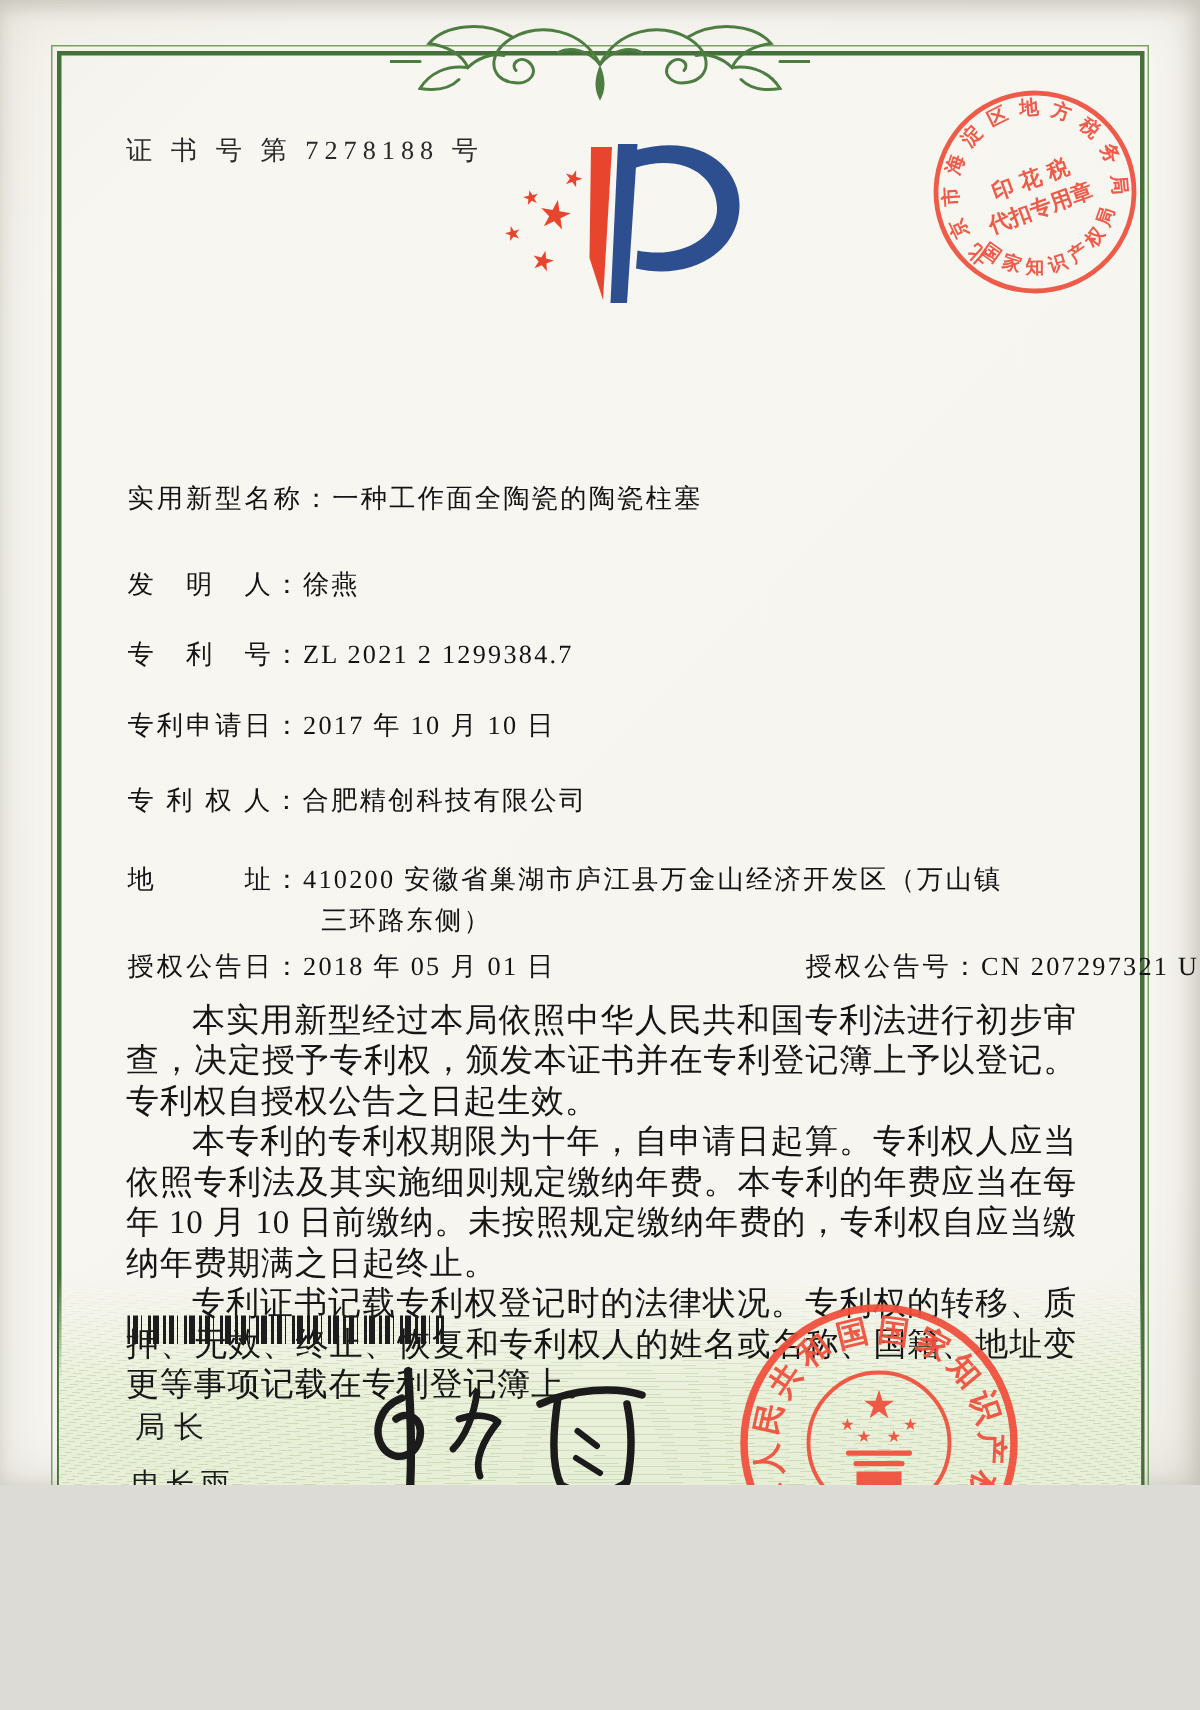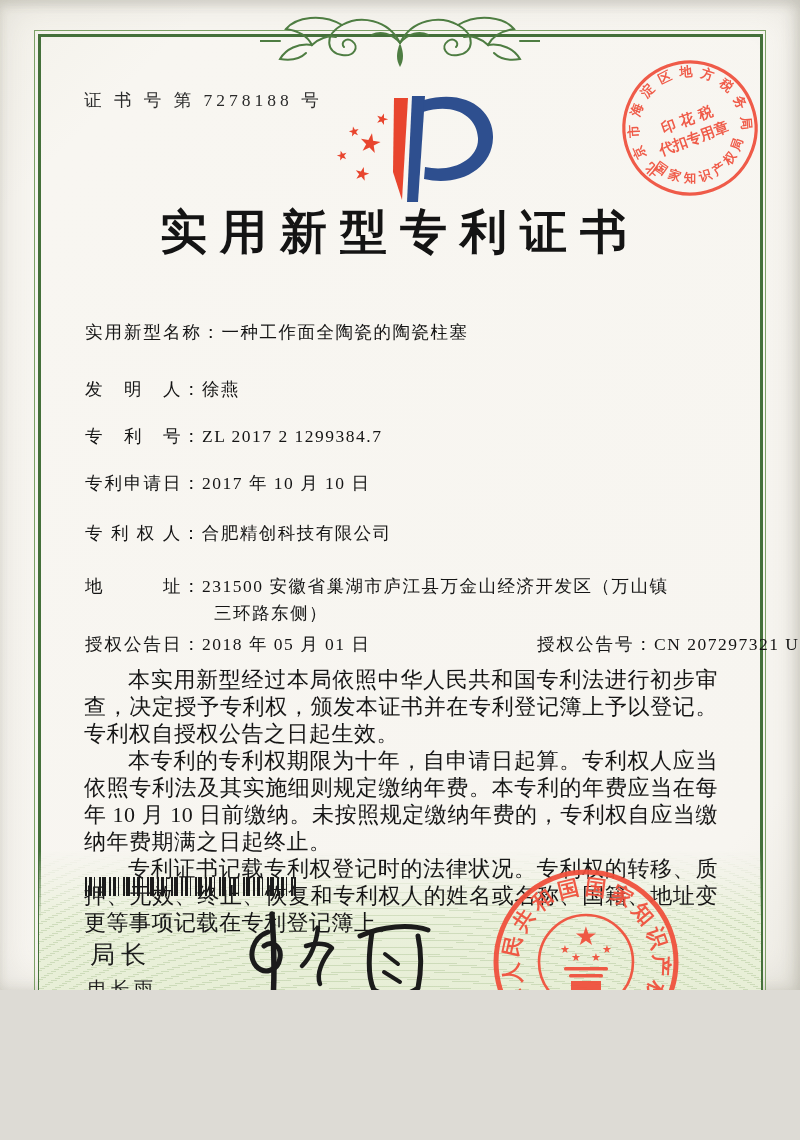--- a/index.html
+++ b/index.html
@@ -32,21 +32,21 @@
   .field .lab{ letter-spacing:2px; }
   .addr2{ position:absolute; left:214px; font-size:17.5px; letter-spacing:1.5px; color:#141414; }
   .grant-right{ position:absolute; left:452px; top:0; }
   .body-text{ position:absolute; left:84px; top:666px; width:634px; font-size:22px;
     line-height:27px; color:#161616; text-align:justify; }
   .body-text p{ text-indent:2em; letter-spacing:.5px; }
   
   .barcode{ position:absolute; left:85px; top:877px; width:211px; height:19px;
     background:repeating-linear-gradient(90deg,#1c1c1c 0 2px,rgba(0,0,0,0) 2px 4px,#1c1c1c 4px 7px,rgba(0,0,0,0) 7px 9px,#1c1c1c 9px 10px,rgba(0,0,0,0) 10px 14px,#1c1c1c 14px 16px,rgba(0,0,0,0) 16px 17px,#1c1c1c 17px 21px,rgba(0,0,0,0) 21px 24px);
   }
-  .director-label{ position:absolute; left:90px; top:938px; font-size:25px; letter-spacing:6px; color:#1c1c1c; font-family:"Liberation Sans",sans-serif; }
+  .director-label{ position:absolute; left:90px; top:938px; font-size:20px; letter-spacing:6px; color:#1c1c1c; font-family:"Liberation Sans",sans-serif; }
   .director-name{ position:absolute; left:88px; top:976px; font-size:19px; letter-spacing:4px; color:#1c1c1c; font-family:"Liberation Sans",sans-serif; }
   .signature{ position:absolute; left:222px; top:902px; }
   .seal{ position:absolute; left:477px; top:853px; opacity:.94; }
   .seal-date{ position:absolute; left:497px; top:1004px; font-size:19.5px; letter-spacing:1px; color:#111; z-index:5; }
   .footer{ position:absolute; left:0; top:1064px; width:740px; text-align:center; font-size:16.5px; letter-spacing:2px; color:#222; }
   .tax-stamp{ position:absolute; left:612px; top:50px; transform:rotate(-20deg); opacity:.9; }
   
   .ornament{ position:absolute; }
   .orn-top{ left:260px; top:10px; }
   .orn-bl{ left:35px; top:1016px; }
@@ -125,39 +125,38 @@
     <path d="M116,10 C160,-2 186,22 185,48 C184,80 150,97 116,89 L117,77 C145,83 171,69 170,48 C169,26 146,12 115,22 Z" fill="#2e4f8f"></path>
     <g fill="#e8452e" font-family="DejaVu Sans,sans-serif" text-anchor="middle">
       <text x="74" y="34" font-size="15" transform="rotate(18 74 30)">★</text>
       <text x="46" y="46" font-size="13" transform="rotate(-12 46 42)">★</text>
       <text x="62" y="62" font-size="26" transform="rotate(10 62 54)">★</text>
       <text x="34" y="70" font-size="13" transform="rotate(-15 34 66)">★</text>
       <text x="54" y="90" font-size="18" transform="rotate(14 54 84)">★</text>
     </g>
   </svg>
 
-  <div class="title">实用新型专利证书</div>
 
   <div class="field" style="top:320px">
     <span class="lab">实用新型名称：</span><span>一种工作面全陶瓷的陶瓷柱塞</span>
   </div>
   <div class="field" style="top:377px">
     <span class="lab">发　明　人：</span><span>徐燕</span>
   </div>
   <div class="field" style="top:424px">
-    <span class="lab">专　利　号：</span><span>ZL 2017 2 1299384.7</span>
+    <span class="lab">专　利　号：</span><span>ZL 2021 2 1299384.7</span>
   </div>
   <div class="field" style="top:471px">
     <span class="lab">专利申请日：</span><span>2017 年 10 月 10 日</span>
   </div>
   <div class="field" style="top:521px">
     <span class="lab">专 利 权 人：</span><span>合肥精创科技有限公司</span>
   </div>
   <div class="field" style="top:574px">
-    <span class="lab">地　　　址：</span><span>231500 安徽省巢湖市庐江县万金山经济开发区（万山镇</span>
+    <span class="lab">地　　　址：</span><span>410200 安徽省巢湖市庐江县万金山经济开发区（万山镇</span>
   </div>
   <div class="addr2" style="top:601px">三环路东侧）</div>
   <div class="field" style="top:632px">
     <span class="lab">授权公告日：</span><span>2018 年 05 月 01 日</span>
     <span class="grant-right">
       <span class="lab">授权公告号：</span><span>CN 207297321 U</span>
     </span>
   </div>
 
   <div class="body-text">

